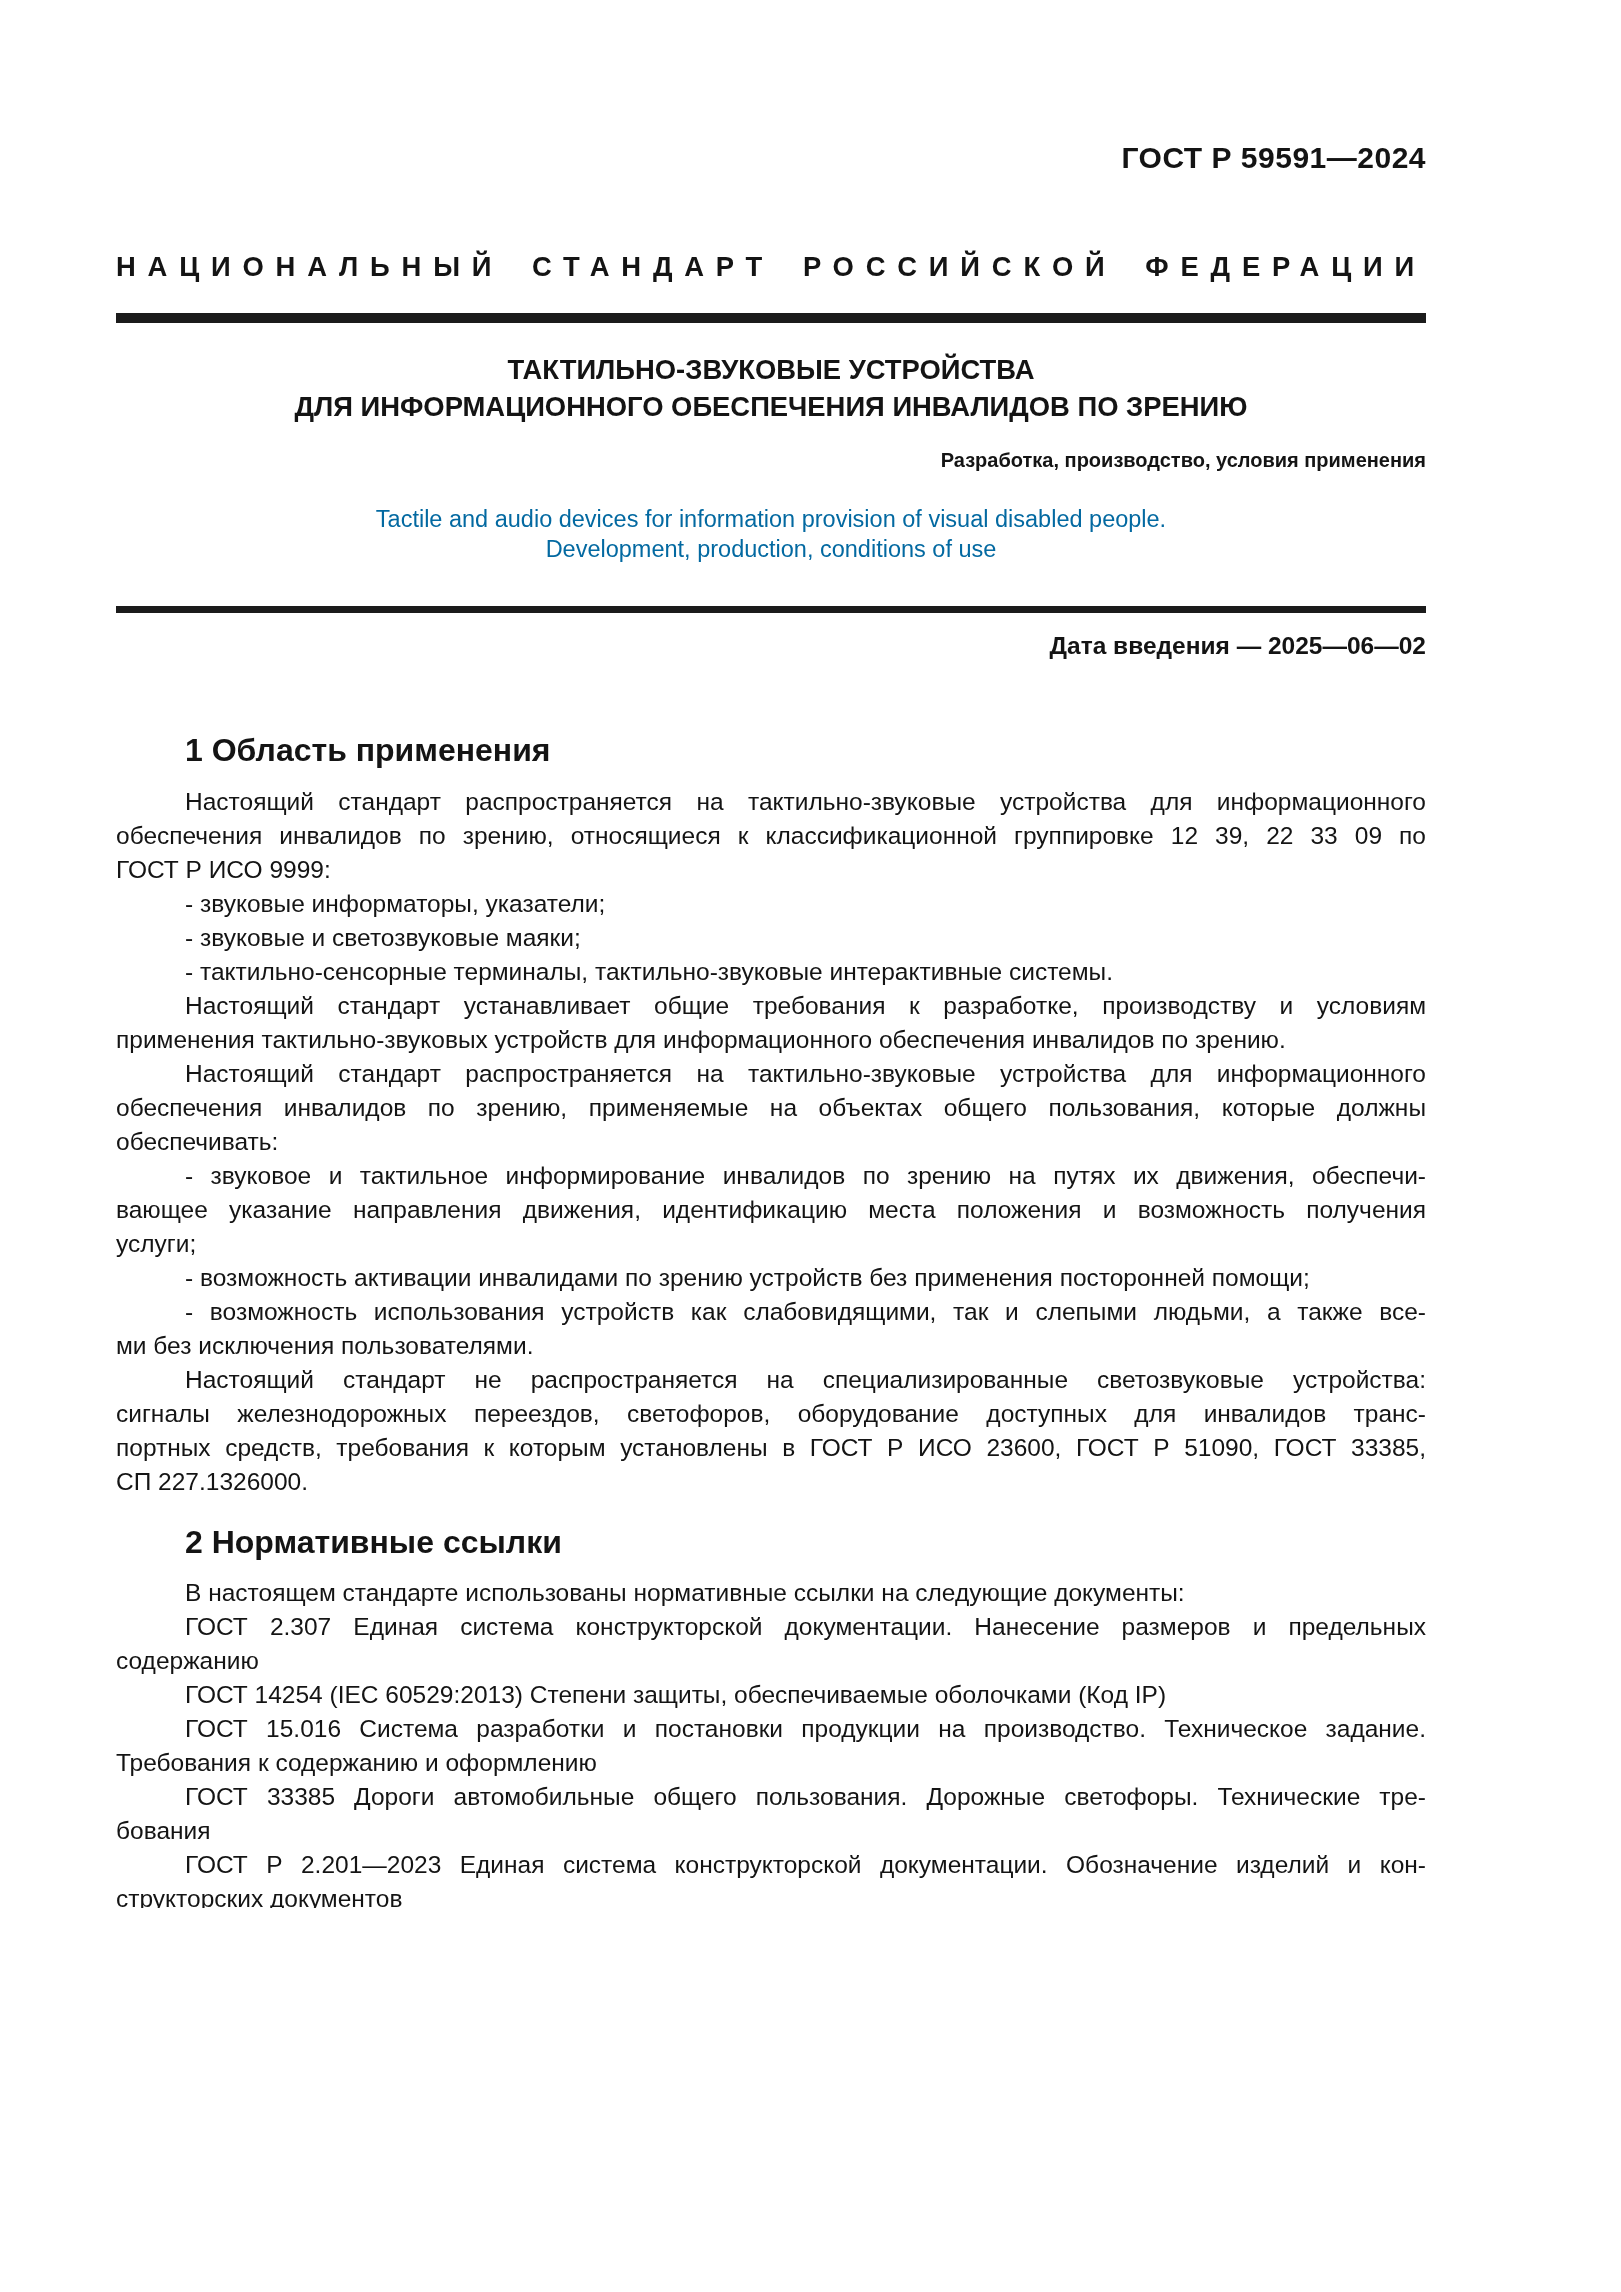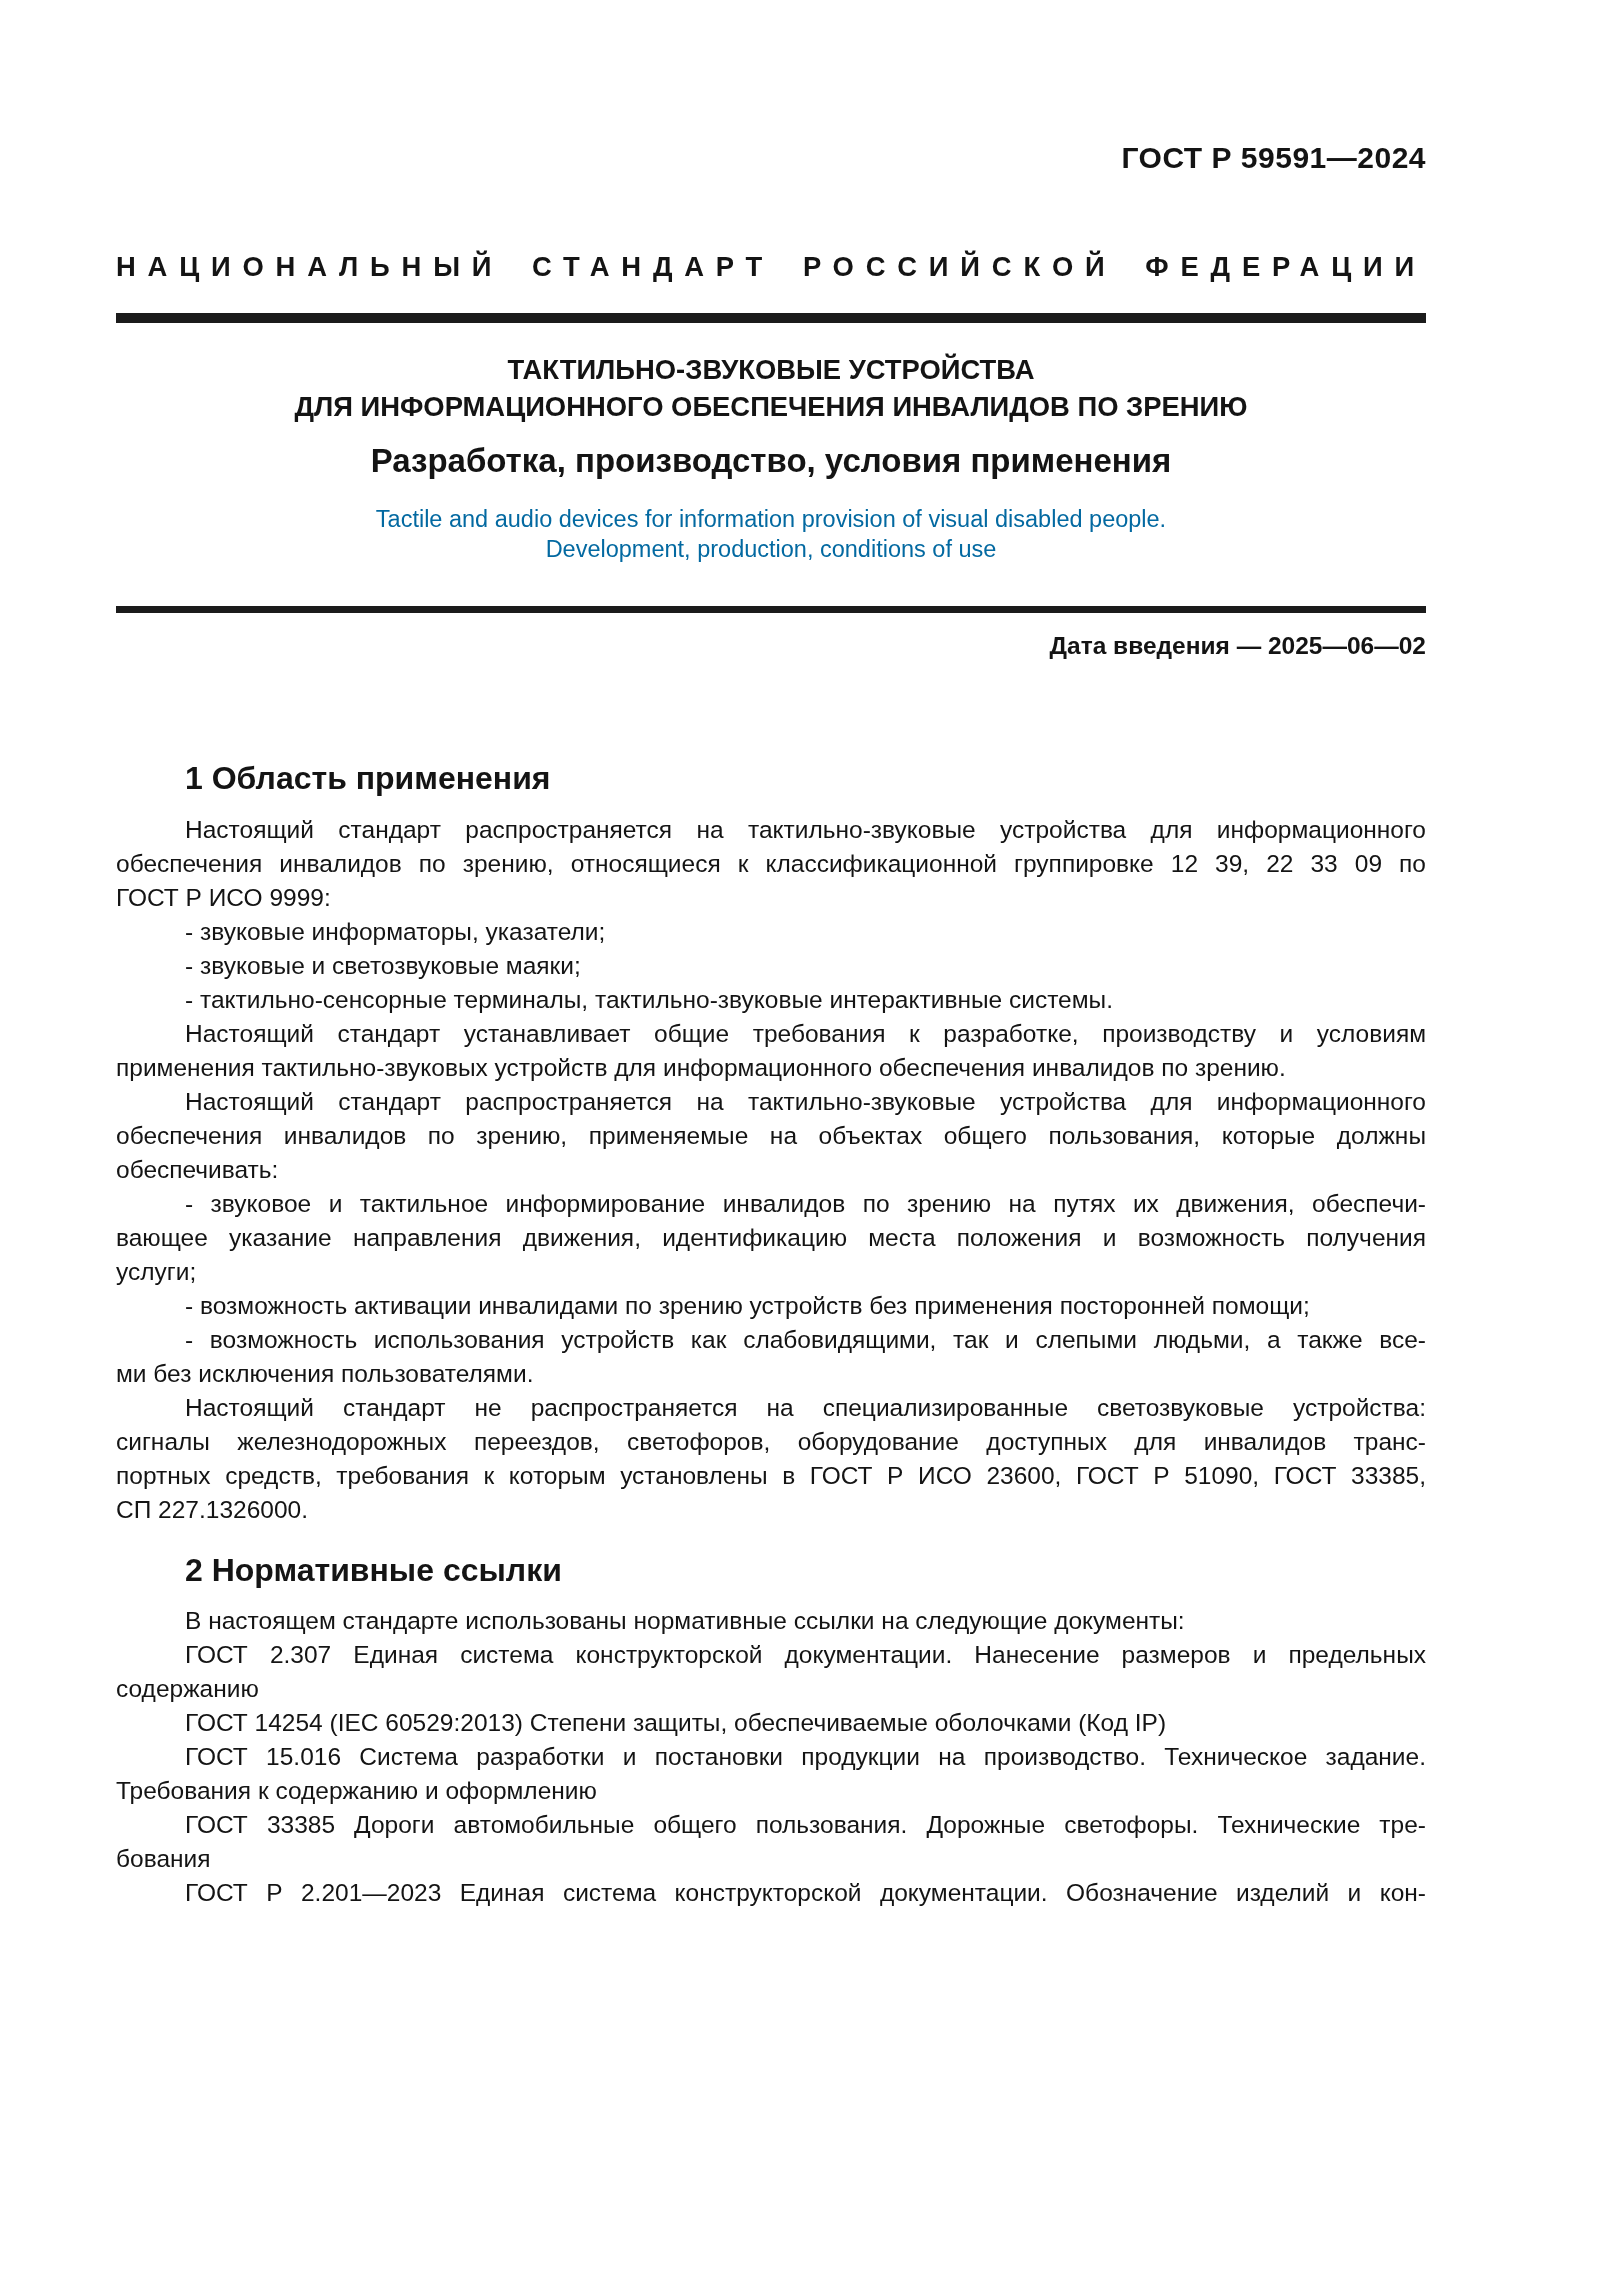--- a/index.html
+++ b/index.html
@@ -23,27 +23,27 @@
     margin-top:74px;
     font-size:27.4px;font-weight:bold;line-height:33px;
     letter-spacing:11.8px;
     text-align:justify;text-align-last:justify;
     white-space:nowrap;
   }
   .bar{background:#1b1b1b;width:100%;}
   .bar.thick{height:9.8px;margin-top:30px;}
   .bar.mid{height:6.9px;margin-top:42px;}
   .titles{margin-top:28px;text-align:center;font-weight:bold;font-size:27.4px;line-height:37px;}
-  .subtitle{margin-top:20.6px;text-align:center;font-weight:bold;font-size:33px;line-height:31px;}
+  .subtitle{margin-top:20.6px;text-align:right;font-weight:bold;font-size:20px;line-height:31px;}
   .title-en{margin-top:28px;text-align:center;font-size:23.5px;line-height:30px;color:#0369a1;}
   .date-line{
     margin-top:17px;text-align:right;
     font-size:24.5px;font-weight:bold;line-height:31px;
   }
-  #sections{margin-top:96px;}
+  #sections{margin-top:68px;}
   .sec-h{
     font-size:32px;font-weight:bold;line-height:43px;
     padding-left:69px;margin:0 0 12.7px 0;
   }
   .sec:not(:first-child) .sec-h{margin-top:21.6px;}
   .para{margin:0;}
   .line{
     font-size:24.5px;line-height:34px;
     text-align:justify;text-align-last:justify;
   }

